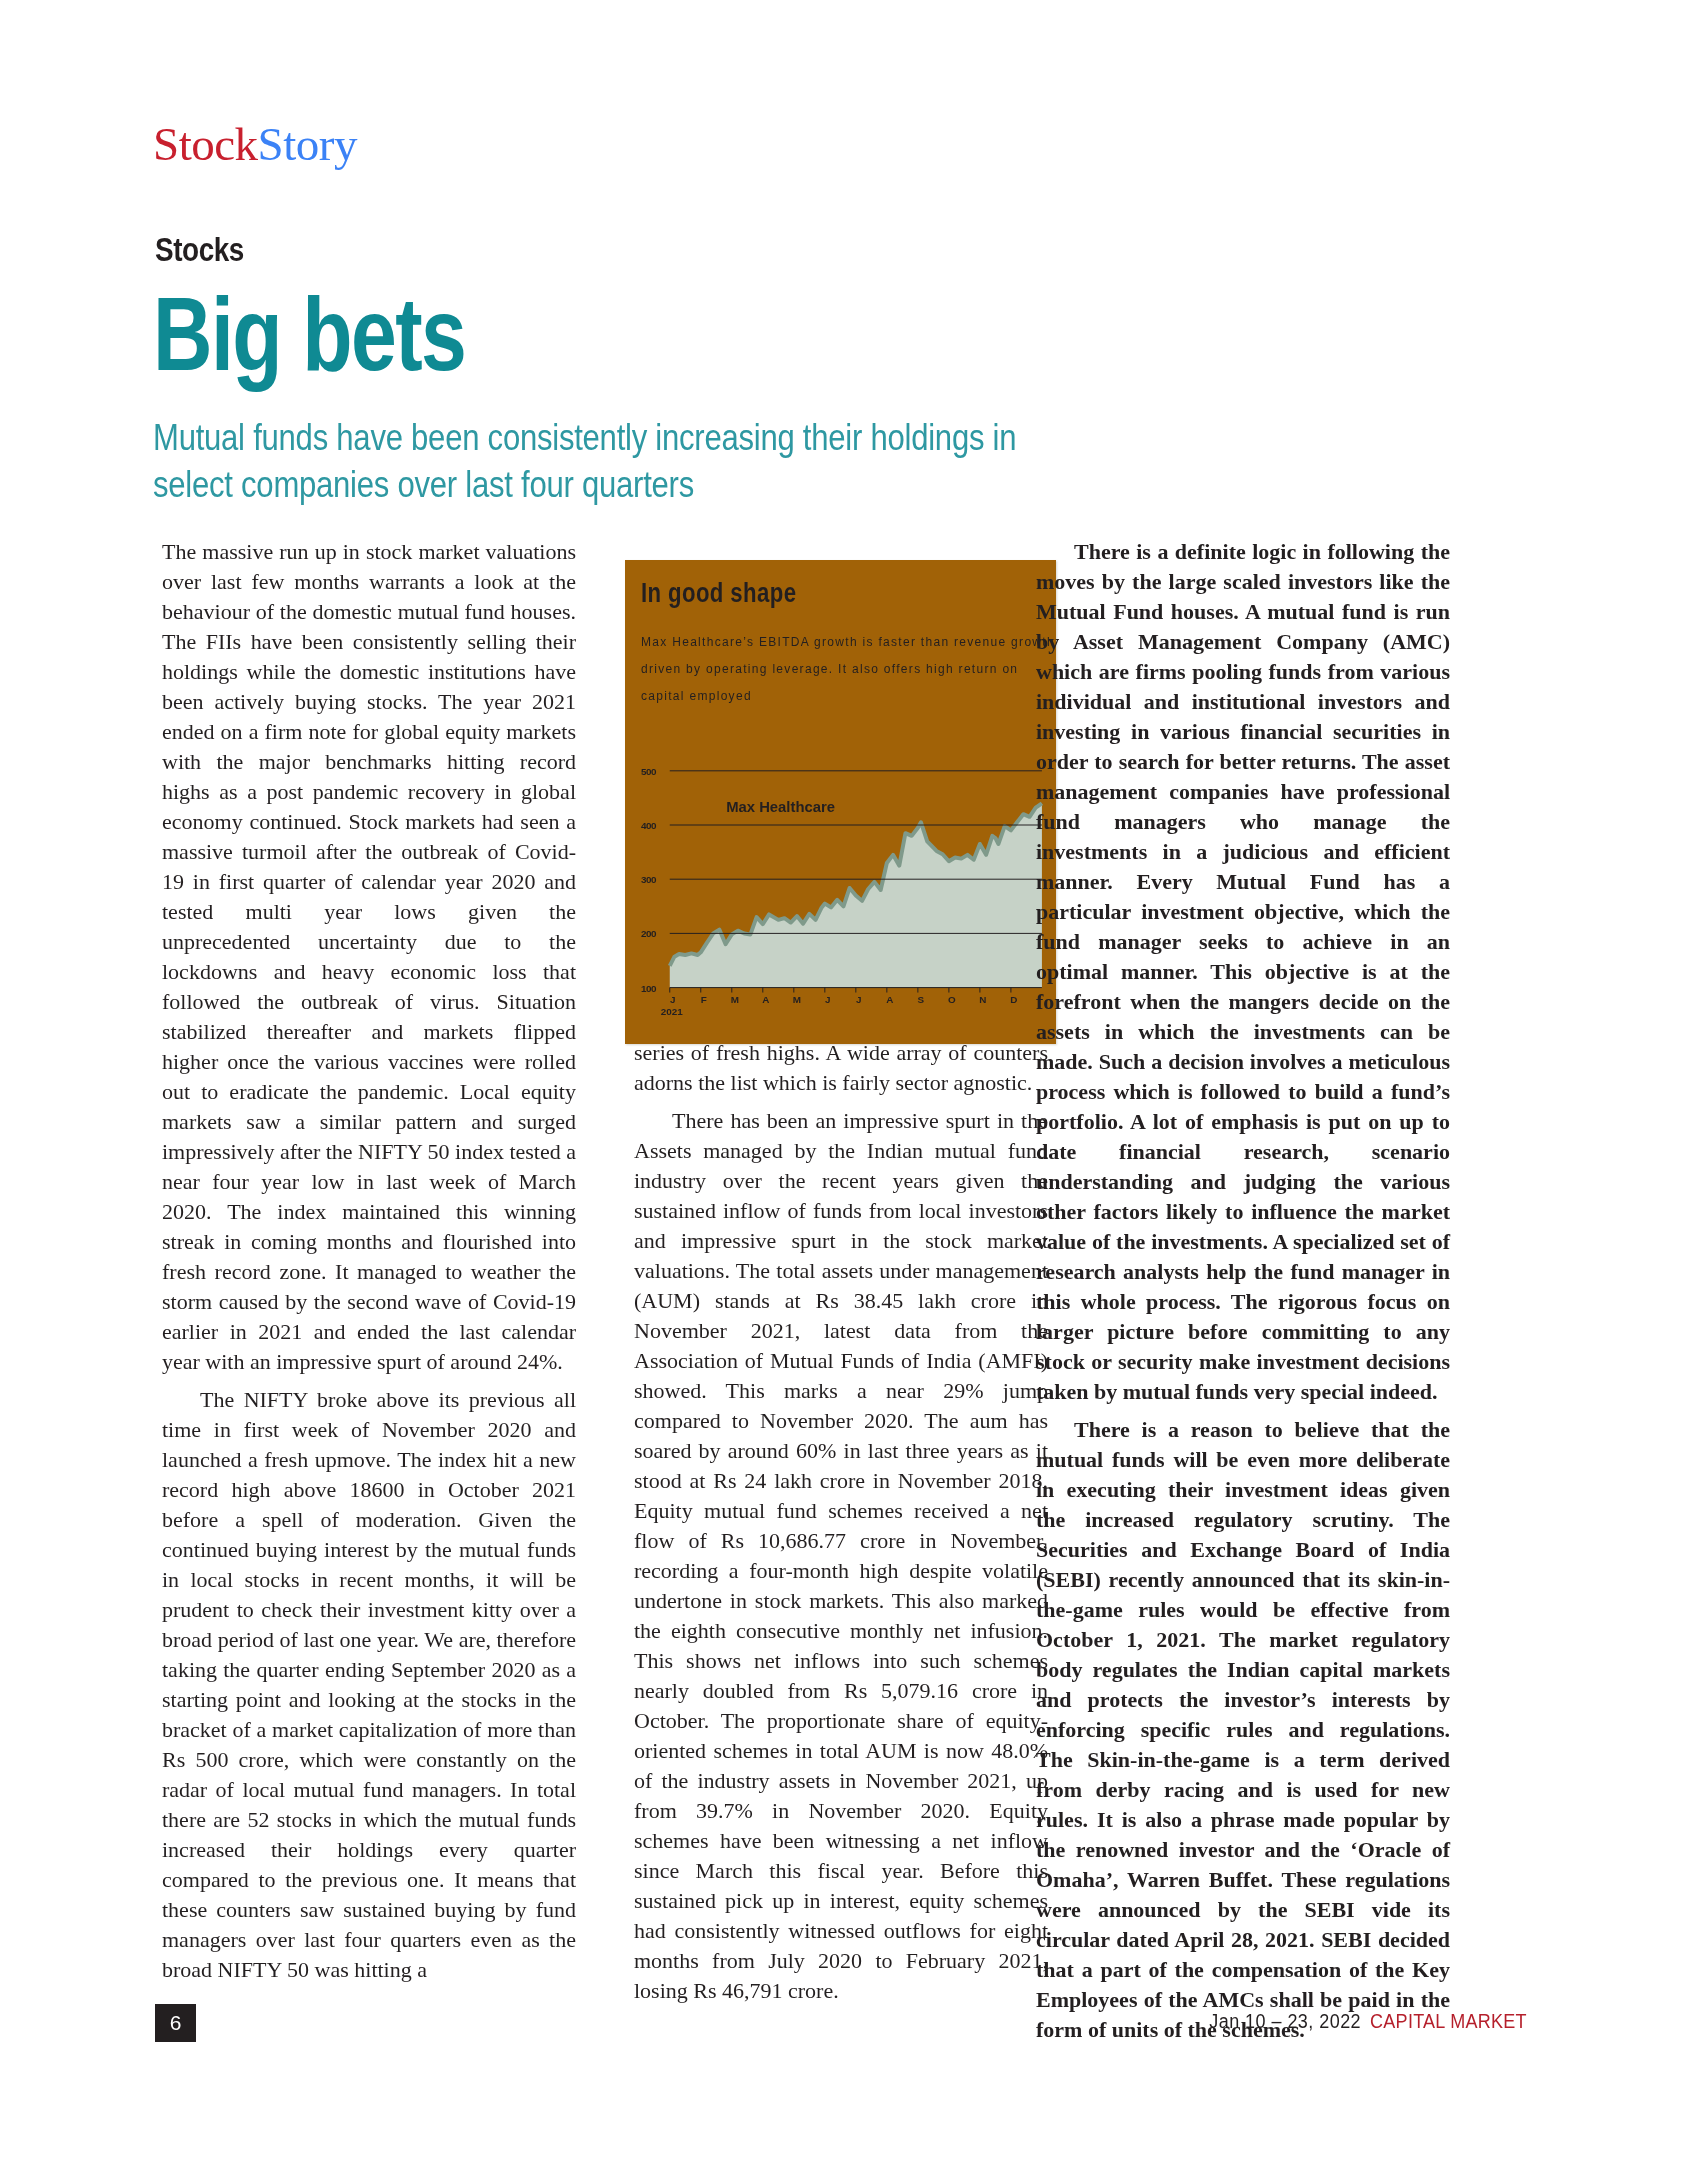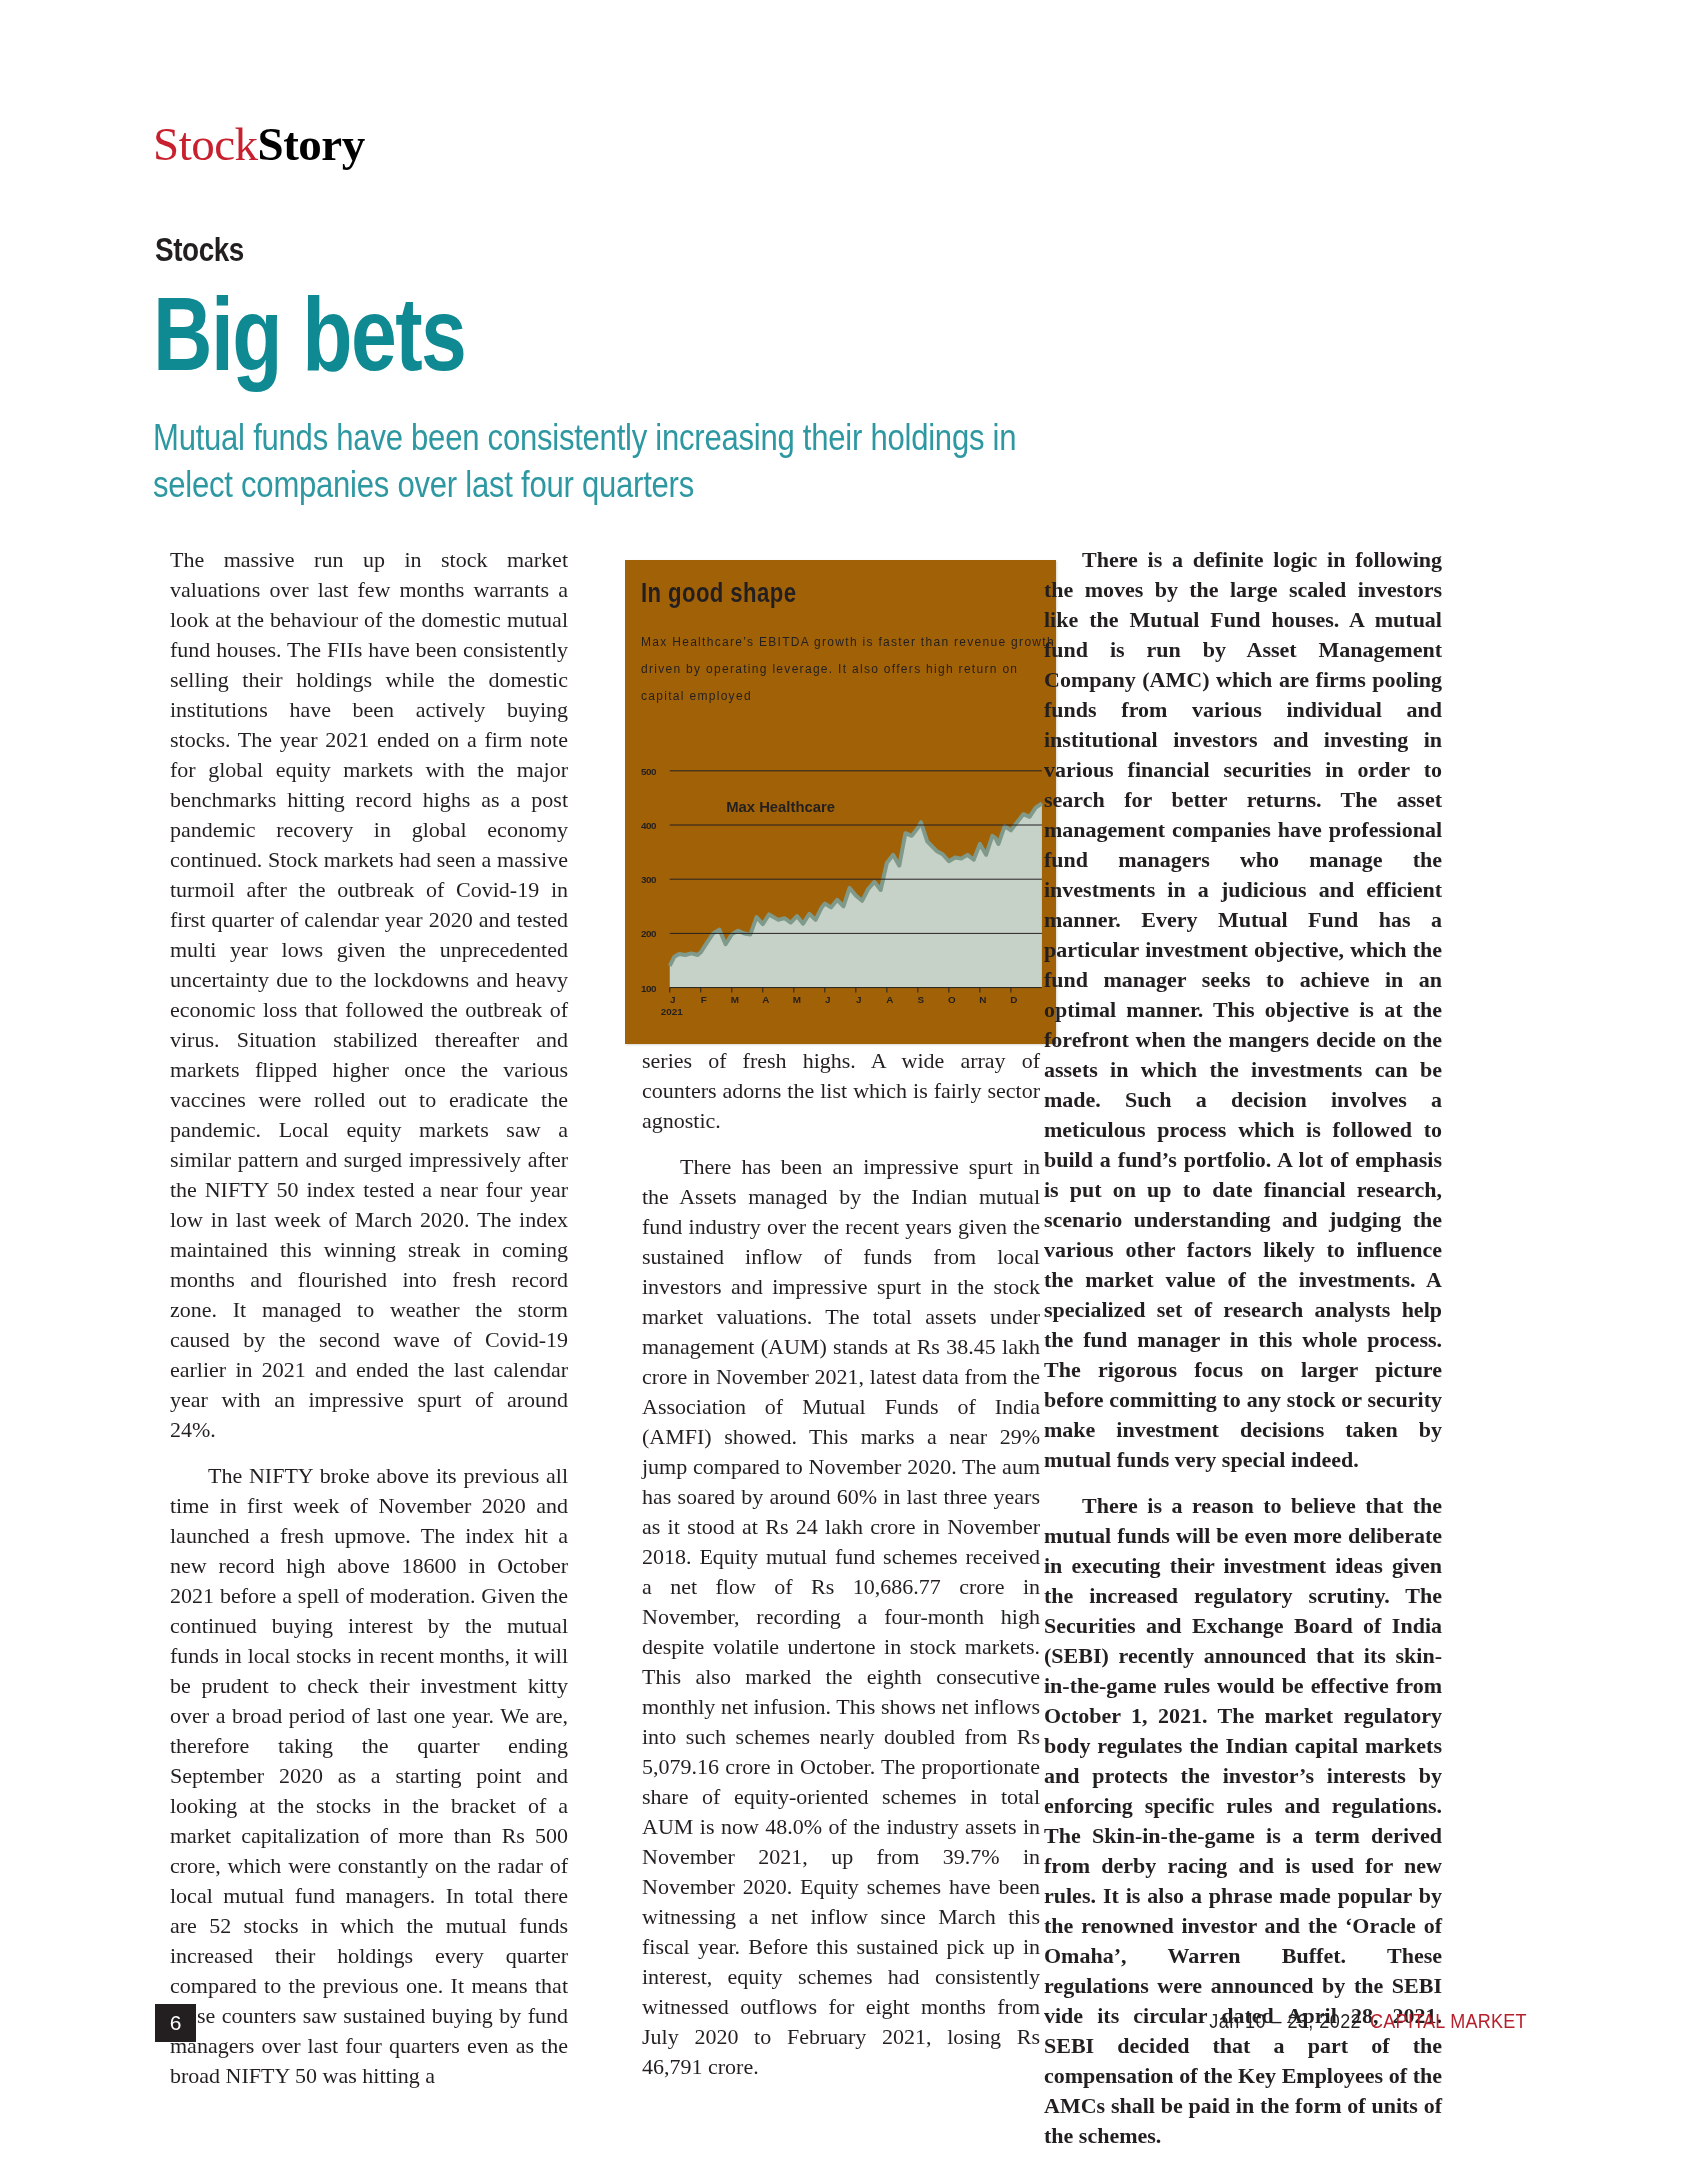--- a/index.html
+++ b/index.html
@@ -1,25 +1,25 @@
 <!DOCTYPE html>
 <html><head>
 <meta charset="utf-8">
 <style>
   html, body { margin:0; padding:0; background:#ffffff; }
   body { width:1683px; height:2178px; position:relative; overflow:hidden; }
   .abs { position:absolute; }
   .section-label { left:153px; top:117px; font-family:"Liberation Serif", serif; font-size:47px; line-height:55px; letter-spacing:-0.5px; }
   .section-label .red { color:#c8202e; }
-  .section-label .dark { color:#000000;font-weight:bold; }
+  .section-label .dark { color:#3b82f6; }
   .kicker { left:155px; top:230px; font-family:"Liberation Sans", sans-serif; font-weight:bold; font-size:34px; color:#231f20; transform:scaleX(0.82); transform-origin:left; letter-spacing:-0.5px; }
   .headline { left:153px; top:275px; font-family:"Liberation Sans", sans-serif; font-weight:bold; font-size:103px; line-height:119px; color:#0f8a93; transform:scaleX(0.80); transform-origin:left; letter-spacing:-2px; }
   .deck { left:153px; top:414px; width:1040px; font-family:"Liberation Sans", sans-serif; font-size:37px; line-height:47px; color:#2e98a2; transform:scaleX(0.84); transform-origin:left; letter-spacing:-0.3px; }
   .col { top:529px; font-family:"Liberation Serif", serif; font-size:22px; line-height:30px; color:#231f20; text-align:justify; hyphens:none; }
-  .col p { margin:16px; }
+  .col p { margin:8px; }
   .col p.indent { text-indent:38px; }
   .col1 { left:154px; width:430px; }
   .col2 { left:626px; width:430px; top:1030px; }
   .col3 { left:1028px; width:430px;font-weight:bold; }
   .chartbox { left:625px; top:560px; width:431px; height:484px; background:#a16207; box-shadow:1px 1px 2px #d8d8d4; }
   .chart-title { left:16px; top:18px; font-family:"Liberation Sans", sans-serif; font-weight:bold; font-size:27px; color:#231f20; transform:scaleX(0.82); transform-origin:left; letter-spacing:0.5px; }
   .chart-desc { left:16px; top:69px; width:416px; font-family:"Liberation Sans", sans-serif; font-size:12px; line-height:27px; color:#231f20; letter-spacing:1.3px; }
   .chart-svg { left:0; top:0; }
   .footer-page { left:155px; top:2004px; width:41px; height:38px; background:#231f20; color:#fff; font-family:"Liberation Sans", sans-serif; font-size:21px; line-height:38px; text-align:center; }
   .footer-right { right:156px; top:2006px; font-family:"Liberation Sans", sans-serif; font-size:20px; line-height:30px; transform:scaleX(0.9); transform-origin:right; white-space:nowrap; }

